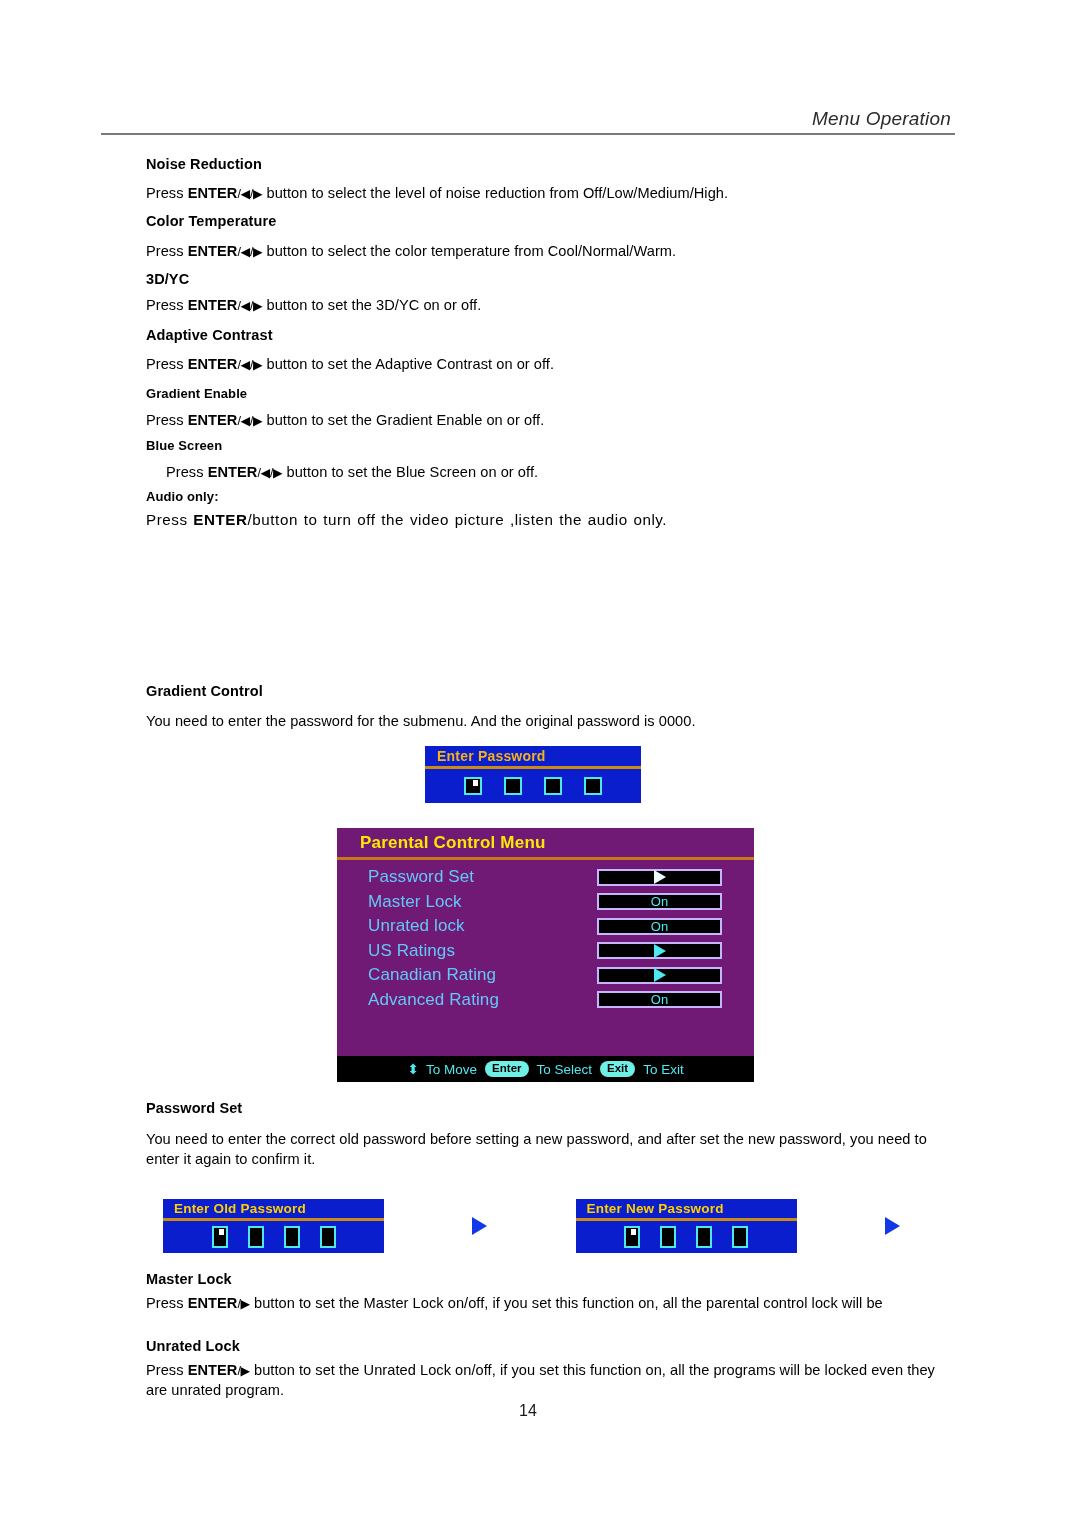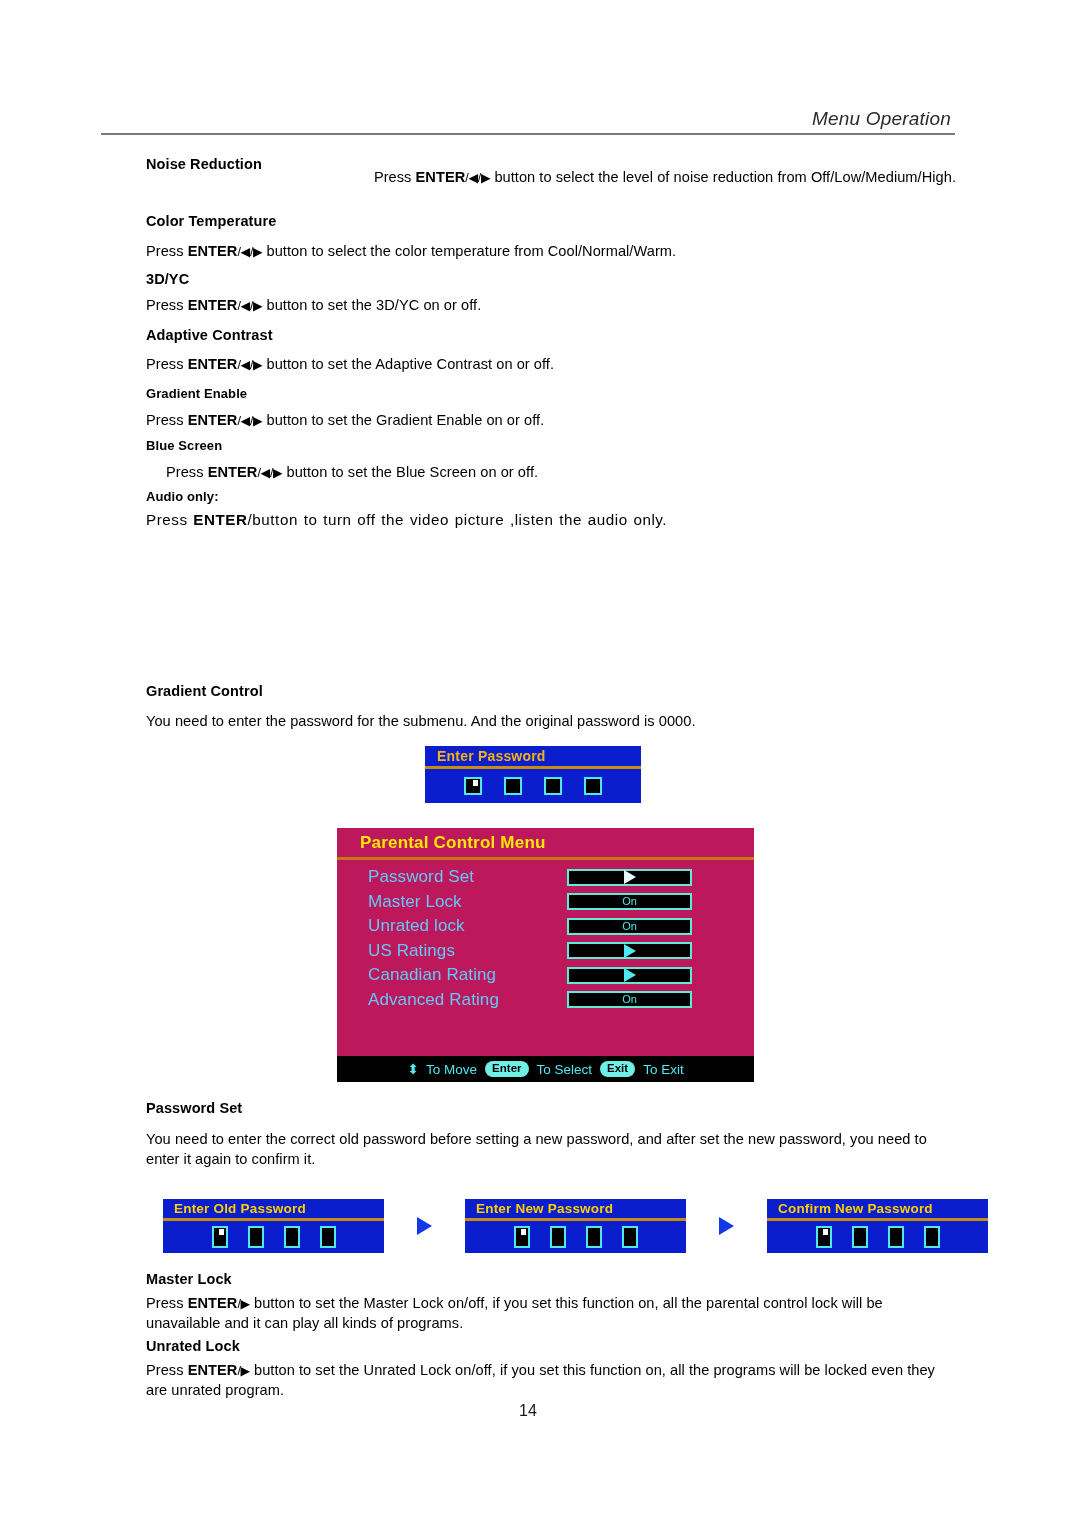--- a/index.html
+++ b/index.html
@@ -111,21 +111,21 @@
   }
   #enter-password-dialog .osd-boxes { height: 34px; }
 
   
   #parental-menu {
     position: absolute;
     left: 337px;
     top: 828px;
     width: 417px;
     height: 254px;
-    background: #be185d;
+    background: #701a75;
     box-sizing: border-box;
   }
   .pm-title {
     color: #ffe800;
     font-weight: bold;
     font-size: 17px;
     padding: 5px 0 4px 23px;
     letter-spacing: .2px;
   }
   .pm-rule { height: 3px; background: #c9761a; }
@@ -140,28 +140,29 @@
     font-size: 17px;
     width: 230px;
     padding-left: 31px;
     box-sizing: border-box;
     letter-spacing: .1px;
   }
   .pm-value {
     width: 125px;
     height: 17px;
     background: #000000;
-    border: 2px solid #5eead4;
+    border: 2px solid #c4b5fd;
     box-sizing: border-box;
     display: flex;
     align-items: center;
     justify-content: center;
     color: #4fe8f0;
-    font-size: 11px;
+    font-size: 13px;
     line-height: 1;
+    margin-left: 30px;
   }
   .pm-value .tri {
     width: 0; height: 0;
     border-top: 7px solid transparent;
     border-bottom: 7px solid transparent;
     border-left: 12px solid #4fe8f0;
   }
   .pm-value .tri.white { border-left-color: #eafcff; }
 
   .pm-footer {
@@ -235,21 +236,21 @@
 <body>
 
 <div class="header">
   <div class="header-title">Menu Operation</div>
   <div class="header-rule"></div>
 </div>
 
 <div class="content" style="top:156px;">
   <div class="sec-head">Noise Reduction</div>
 </div>
-<div class="content" style="top:168px;text-align:right;">
+<div class="content" style="top:184px;">
   <div class="body-line"><span>Press </span><b>ENTER</b><span class="arrows">/◀/▶</span><span> button to select the level of noise reduction from Off/Low/Medium/High.</span></div>
 </div>
 
 <div class="content" style="top:213px;">
   <div class="sec-head">Color Temperature</div>
 </div>
 <div class="content" style="top:242px;">
   <div class="body-line"><span>Press </span><b>ENTER</b><span class="arrows">/◀/▶</span><span> button to select the color temperature from Cool/Normal/Warm.</span></div>
 </div>
 
@@ -392,39 +393,28 @@
       <div class="pw-box"></div>
       <div class="pw-box"></div>
       <div class="pw-box"></div>
     </div>
   </div>
 
   <div class="flow-arrow">
       <i></i>
     </div>
 
-  <div class="osd-pass">
-    <div class="osd-pass-title bright">Confirm New Password</div>
-    <div class="osd-rule"></div>
-    <div class="osd-boxes">
-      <div class="pw-box cursor"></div>
-      <div class="pw-box"></div>
-      <div class="pw-box"></div>
-      <div class="pw-box"></div>
-    </div>
-  </div>
 
 </div>
 
 <div class="content" style="top:1271px;">
   <div class="sec-head plain">Master Lock</div>
 </div>
 <div class="content" style="top:1294px;">
   <div class="body-line"><span>Press </span><b>ENTER</b><span class="arrows">/▶</span><span> button to set the Master Lock on/off, if you set this function on, all the parental control lock will be</span></div>
-  <div class="body-line">unavailable and it can play all kinds of programs.</div>
 </div>
 
 <div class="content" style="top:1338px;">
   <div class="sec-head plain">Unrated Lock</div>
 </div>
 <div class="content" style="top:1361px;">
   <div class="body-line"><span>Press </span><b>ENTER</b><span class="arrows">/▶</span><span> button to set the Unrated Lock on/off, if you set this function on, all the programs will be locked even they</span></div>
   <div class="body-line">are unrated program.</div>
 </div>
 

